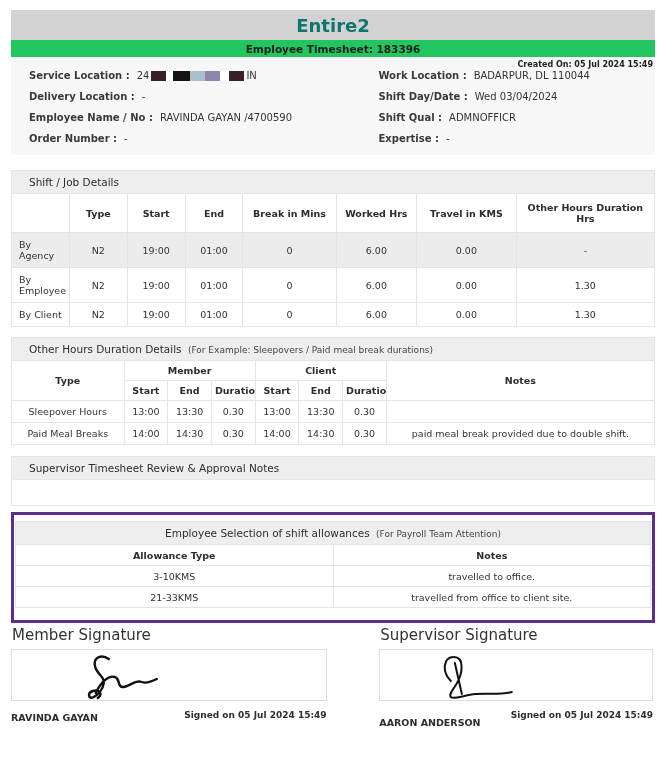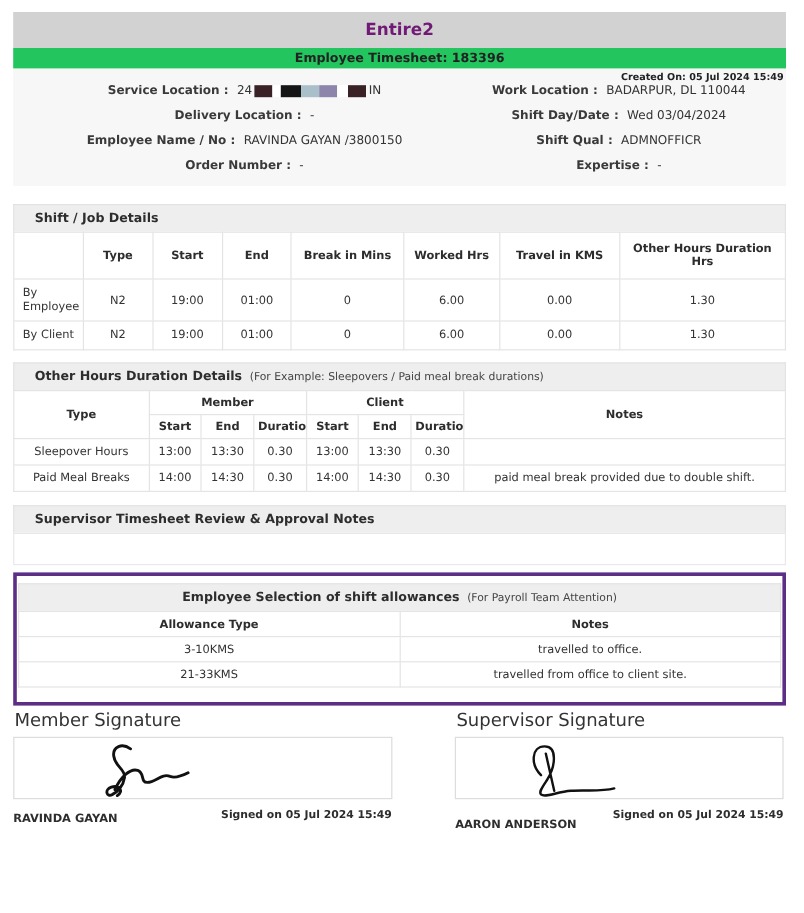--- a/index.html
+++ b/index.html
@@ -6,43 +6,43 @@
   html,body { background:#fff; }
   body {
     width:670px; height:761px;
     font-family:"DejaVu Sans","Liberation Sans",sans-serif;
     color:#333; position:relative; overflow:hidden;
   }
   .page { width:670px; height:761px; padding:10px 15px 6px 11px; }
 
   
   .title-bar { background:#d2d2d2; height:30px; display:flex; align-items:center; justify-content:center; }
-  .title-bar .title { font-size:14px; font-weight:bold; color:#701a75; }
+  .title-bar .title { font-size:18px; font-weight:bold; color:#0f766e; }
   .sub-row { position:relative; height:17px; display:flex; align-items:center; justify-content:center; background:#22c55e; }
   .sub-row .subtitle { font-size:10.5px; font-weight:bold; color:#222; }
   .sub-row .created { position:absolute; right:2px; top:20px; font-size:8px; font-weight:600; color:#222; }
 
   
   .info { background:#f7f7f7; padding:8px 2px 6px 18px; display:flex; }
-  .info-col { display:flex; flex-direction:column;align-items:center; }
+  .info-col { display:flex; flex-direction:column; }
   .info-col.left { width:56%; }
   .info-col.right { width:44%; }
   .info-line { height:21px; display:flex; align-items:center; font-size:10px; white-space:nowrap; }
   .info-line .lbl { font-weight:bold; color:#3a3a3a; margin-right:7px; }
   .info-line .val { color:#333; }
   .swatch { display:inline-block; height:10px; vertical-align:middle; }
   .redact { display:inline-flex; align-items:center; margin:0 2px; }
 
   
   .section { margin-top:15px; }
   .section-head {
     background:#eee; border:1px solid #e3e3e3; border-bottom:none;
     padding:5px 17px; font-size:10.5px; color:#2d2d2d;
   }
-  .section-head b { font-weight:bold; }
+  .section-head b { font-weight:normal; }
   .section-head .note { font-weight:normal; font-size:9px; color:#444; margin-left:3px; }
   .notes-empty { border:1px solid #e8e8e8; background:#fff; height:27px; }
 
   table { width:100%; border-collapse:collapse; table-layout:fixed; background:#fff; }
   th, td { border:1px solid #e4e4e4; font-size:9.5px; text-align:center; color:#333; padding:6px 3px; overflow:hidden; }
   th { font-weight:bold; color:#2d2d2d; padding:8px 3px; }
   td.row-label, th.row-label { text-align:left; padding-left:7px; }
   tr.shaded td { background:#ececec; }
 
   .oh-table th { padding:4px 3px; }
@@ -93,21 +93,21 @@
             <span class="swatch" style="background: rgb(58, 33, 37); width: 15px;"></span>
           </span>
         <span class="val">IN</span>
       </div>
       <div class="info-line">
         <span class="lbl">Delivery Location :</span>
         <span class="val">-</span>
       </div>
       <div class="info-line">
         <span class="lbl">Employee Name / No :</span>
-        <span class="val">RAVINDA GAYAN /3800150</span>
+        <span class="val">RAVINDA GAYAN /4700590</span>
       </div>
       <div class="info-line">
         <span class="lbl">Order Number :</span>
         <span class="val">-</span>
       </div>
     </div>
     <div class="info-col right">
       <div class="info-line">
         <span class="lbl">Work Location :</span>
         <span class="val">BADARPUR, DL 110044</span>
@@ -146,20 +146,30 @@
           <tr>
         <th class="row-label"></th>
         <th>Type</th>
         <th>Start</th>
         <th>End</th>
         <th>Break in Mins</th>
         <th>Worked Hrs</th>
         <th>Travel in KMS</th>
         <th>Other Hours Duration Hrs</th>
       </tr>
+      <tr class="shaded">
+        <td class="row-label">By Agency</td>
+        <td>N2</td>
+        <td>19:00</td>
+        <td>01:00</td>
+        <td>0</td>
+        <td>6.00</td>
+        <td>0.00</td>
+        <td>-</td>
+      </tr>
       <tr>
         <td class="row-label">By Employee</td>
         <td>N2</td>
         <td>19:00</td>
         <td>01:00</td>
         <td>0</td>
         <td>6.00</td>
         <td>0.00</td>
         <td>1.30</td>
       </tr>

